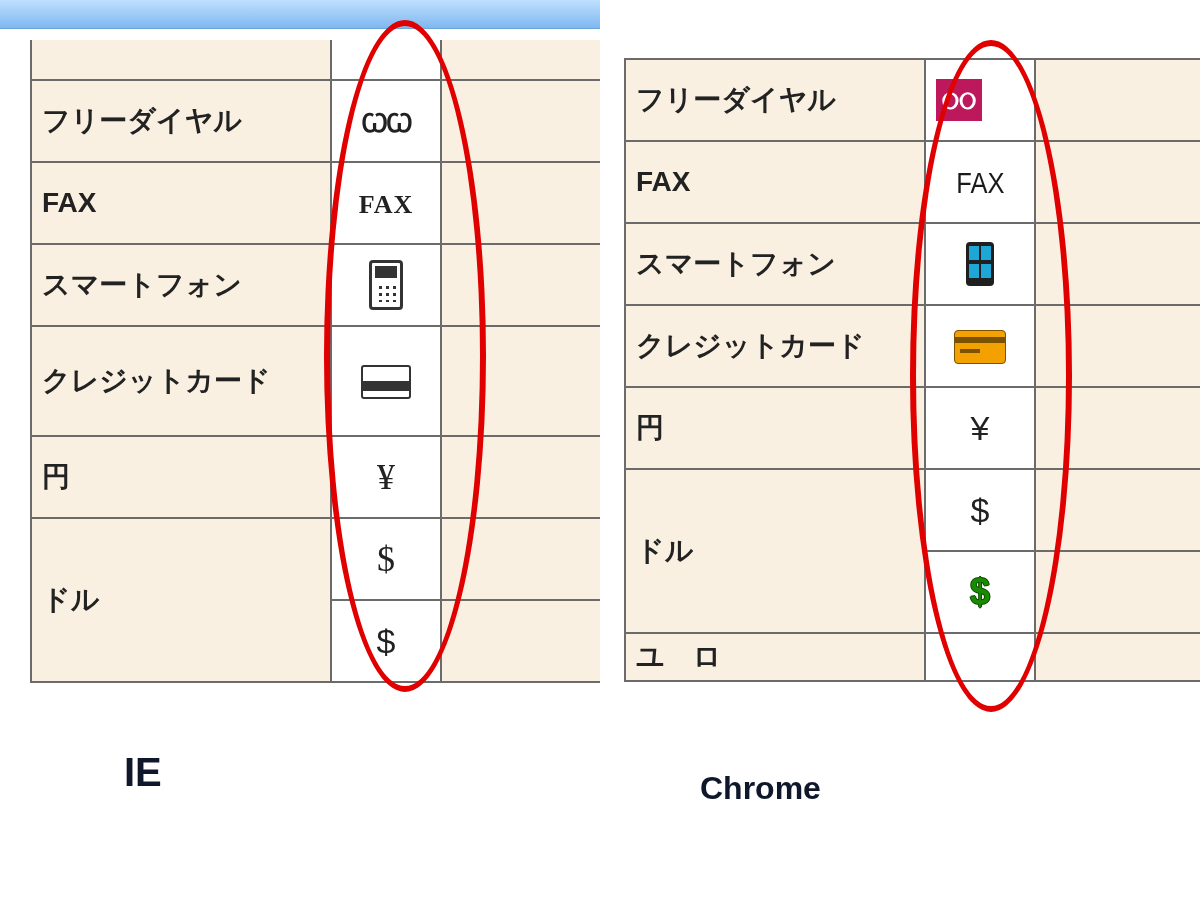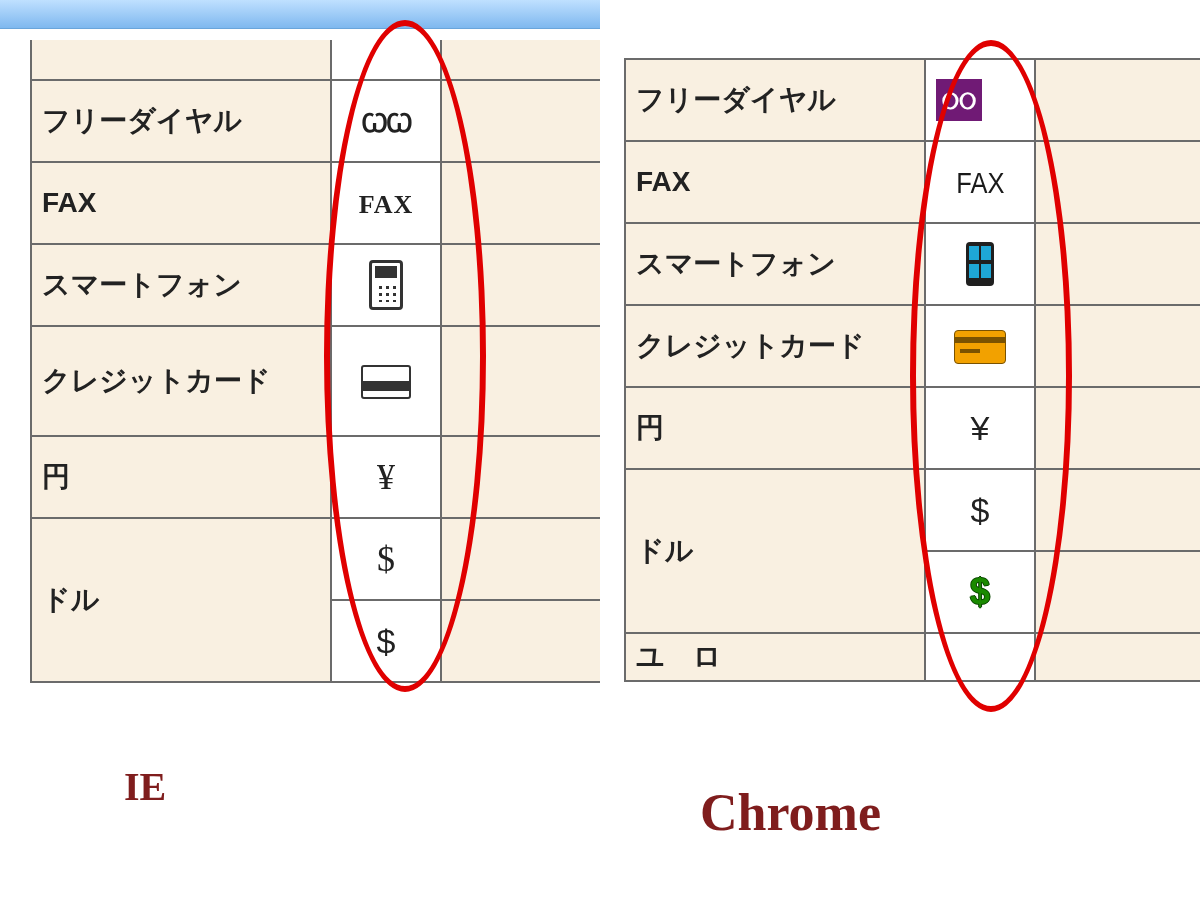--- a/index.html
+++ b/index.html
@@ -67,26 +67,25 @@
   .panel.left .r-top  td { height: 40px; border-top:none; }
   .panel.left .r-top  td.name { border-left:2px solid #6b6b6b; }
 
   .panel.right .r-last td { height: 46px; }
 
   
   .caption {
     position: absolute;
     font-weight: bold;
     font-size: 40px;
-    color: #7f1d1d;
-    font-family: Liberation Serif, serif;
-    margin-top: 13px;
+    color: #0f172a;
+    font-family: Liberation Sans, sans-serif;
   }
   .caption.left  { left: 124px; top: 750px; }
-  .caption.right { left: 700px; top: 770px; font-size: 52px; }
+  .caption.right { left: 700px; top: 770px; font-size: 32px; }
 
   
   .ellipse {
     position: absolute;
     border: 6px solid #e00000;
     border-radius: 50%;
     pointer-events: none;
   }
   .ellipse.left  { left: 324px; top:  20px; width: 150px; height: 660px; }
   .ellipse.right { left: 910px; top:  40px; width: 150px; height: 660px; }
@@ -106,21 +105,21 @@
 
   
   .g-card-ie { width:46px; height:30px; background:#fff; border:2px solid #333; border-radius:3px; position:relative; }
   .g-card-ie::after { content:""; position:absolute; left:0; right:0; top:14px; height:10px; background:#333; }
 
   .g-yen-serif    { font-family:"Times New Roman",serif; font-size:36px; }
   .g-dollar-serif { font-family:"Times New Roman",serif; font-size:36px; }
   .g-dollar-bold  { font-family:"Arial Black",sans-serif; font-size:34px; }
 
   
-  .g-freedial-c { width:46px; height:42px; background:#701a75; display:flex; align-items:center; justify-content:center; color:#fff; font-weight:bold; font-size:26px; }
+  .g-freedial-c { width:46px; height:42px; background:#be185d; display:flex; align-items:center; justify-content:center; color:#fff; font-weight:bold; font-size:26px; }
   .g-fax-c { font-family:Arial,sans-serif; font-weight:400; font-stretch:condensed; letter-spacing:0; font-size:30px; color:#1a1a1a; transform:scaleX(.85); display:inline-block;}
   
   .g-phone-c { width:28px; height:44px; background:#1f1f1f; border-radius:4px; position:relative; }
   .g-phone-c::before { content:""; position:absolute; left:3px; right:3px; top:4px; bottom:8px; background:#1ea7d6; }
   .g-phone-c::after  { content:""; position:absolute; left:3px; right:3px; top:4px; bottom:8px;
       background:
         linear-gradient(#0000 45%, #1f1f1f 45% 55%, #0000 55%),
         linear-gradient(90deg,#0000 45%, #1f1f1f 45% 55%, #0000 55%); }
 
   .g-card-c { width:50px; height:32px; background:#f2a100; border:1px solid #7a5200; border-radius:4px; position:relative; }

